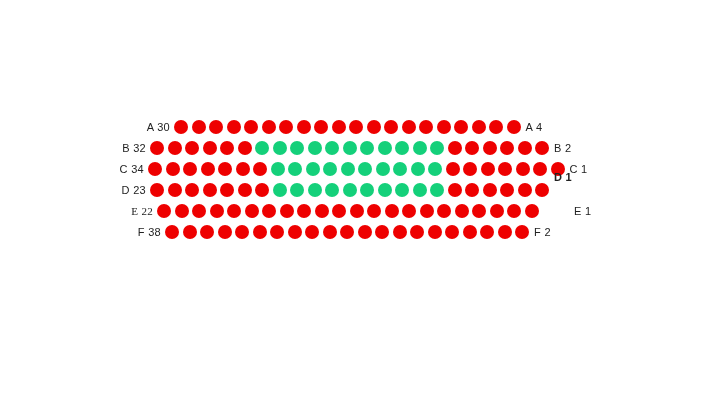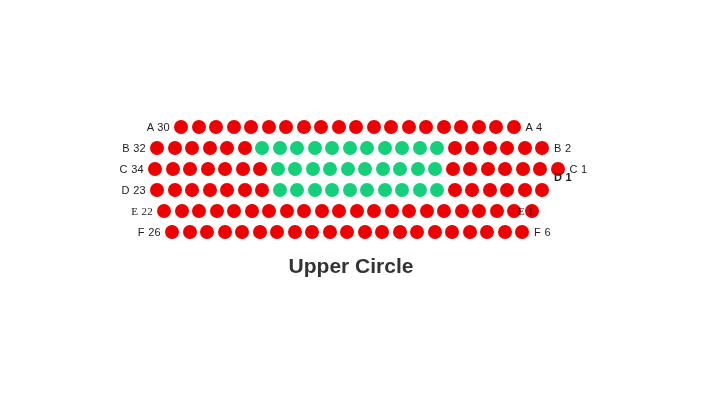--- a/index.html
+++ b/index.html
@@ -9,21 +9,20 @@
     .row-label.left { text-align: right; }
     .seat { position: absolute; width: 14px; height: 14px; border-radius: 50%; cursor: pointer; }
     .seat.sold { background: #ee0000; }
     .seat.available { background: #14d07a; }
     .section-title { position: absolute; left: 0; width: 702px; top: 254px; text-align: center; font-size: 21px; font-weight: bold; color: #333; font-family: "Liberation Sans", sans-serif; }
   </style>
 </head>
 <body>
 
 <div class="seatmap" id="seatmap">
-  <div class="section-title">Upper Circle</div>
 <div class="row-label left" style="width: 60px; left: 110px; top: 120px;">A 30</div>
     <div class="seat sold" title="A 20" style="left: 174px; top: 120px;"></div>
     <div class="seat sold" title="A 19" style="left: 191.5px; top: 120px;"></div>
     <div class="seat sold" title="A 18" style="left: 209px; top: 120px;"></div>
     <div class="seat sold" title="A 17" style="left: 226.5px; top: 120px;"></div>
     <div class="seat sold" title="A 16" style="left: 244px; top: 120px;"></div>
     <div class="seat sold" title="A 15" style="left: 261.5px; top: 120px;"></div>
     <div class="seat sold" title="A 14" style="left: 279px; top: 120px;"></div>
     <div class="seat sold" title="A 13" style="left: 296.5px; top: 120px;"></div>
     <div class="seat sold" title="A 12" style="left: 314px; top: 120px;"></div>
@@ -131,22 +130,22 @@
     <div class="seat sold" title="E 10" style="left: 367px; top: 204px;"></div>
     <div class="seat sold" title="E 9" style="left: 384.5px; top: 204px;"></div>
     <div class="seat sold" title="E 8" style="left: 402px; top: 204px;"></div>
     <div class="seat sold" title="E 7" style="left: 419.5px; top: 204px;"></div>
     <div class="seat sold" title="E 6" style="left: 437px; top: 204px;"></div>
     <div class="seat sold" title="E 5" style="left: 454.5px; top: 204px;"></div>
     <div class="seat sold" title="E 4" style="left: 472px; top: 204px;"></div>
     <div class="seat sold" title="E 3" style="left: 489.5px; top: 204px;"></div>
     <div class="seat sold" title="E 2" style="left: 507px; top: 204px;"></div>
     <div class="seat sold" title="E 1" style="left: 524.5px; top: 204px;"></div>
-    <div class="row-label right" style="left: 518px; top: 204px; font-family: Liberation Serif, serif;">E 1</div>
-    <div class="row-label left" style="width: 60px; left: 101px; top: 225px;">F 26</div>
+    <div class="row-label right" style="left: 574px; top: 204px;">E 1</div>
+    <div class="row-label left" style="width: 60px; left: 101px; top: 225px;">F 38</div>
     <div class="seat sold" title="F 21" style="left: 165px; top: 225px;"></div>
     <div class="seat sold" title="F 20" style="left: 182.5px; top: 225px;"></div>
     <div class="seat sold" title="F 19" style="left: 200px; top: 225px;"></div>
     <div class="seat sold" title="F 18" style="left: 217.5px; top: 225px;"></div>
     <div class="seat sold" title="F 17" style="left: 235px; top: 225px;"></div>
     <div class="seat sold" title="F 16" style="left: 252.5px; top: 225px;"></div>
     <div class="seat sold" title="F 15" style="left: 270px; top: 225px;"></div>
     <div class="seat sold" title="F 14" style="left: 287.5px; top: 225px;"></div>
     <div class="seat sold" title="F 13" style="left: 305px; top: 225px;"></div>
     <div class="seat sold" title="F 12" style="left: 322.5px; top: 225px;"></div>
@@ -154,14 +153,14 @@
     <div class="seat sold" title="F 10" style="left: 357.5px; top: 225px;"></div>
     <div class="seat sold" title="F 9" style="left: 375px; top: 225px;"></div>
     <div class="seat sold" title="F 8" style="left: 392.5px; top: 225px;"></div>
     <div class="seat sold" title="F 7" style="left: 410px; top: 225px;"></div>
     <div class="seat sold" title="F 6" style="left: 427.5px; top: 225px;"></div>
     <div class="seat sold" title="F 5" style="left: 445px; top: 225px;"></div>
     <div class="seat sold" title="F 4" style="left: 462.5px; top: 225px;"></div>
     <div class="seat sold" title="F 3" style="left: 480px; top: 225px;"></div>
     <div class="seat sold" title="F 2" style="left: 497.5px; top: 225px;"></div>
     <div class="seat sold" title="F 1" style="left: 515px; top: 225px;"></div>
-    <div class="row-label right" style="left: 534px; top: 225px;">F 6</div>
+    <div class="row-label right" style="left: 534px; top: 225px;">F 2</div>
   </div>
 
 </body></html>

